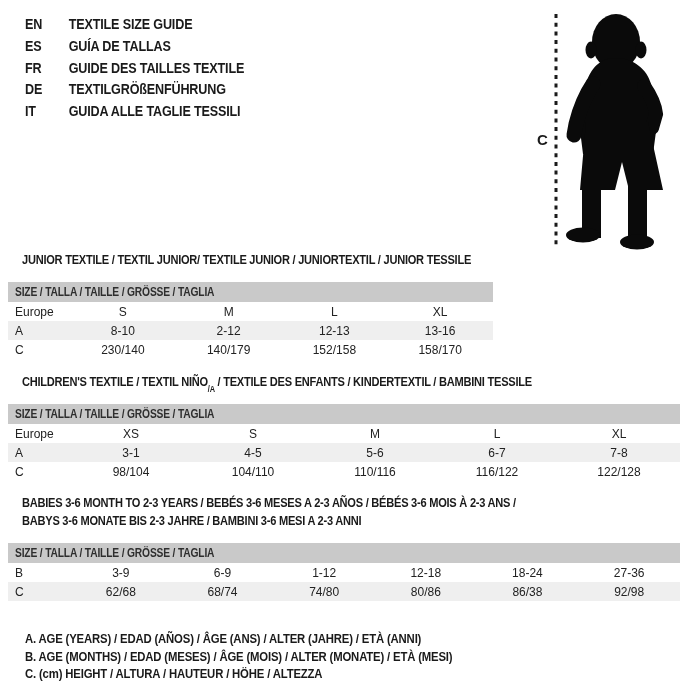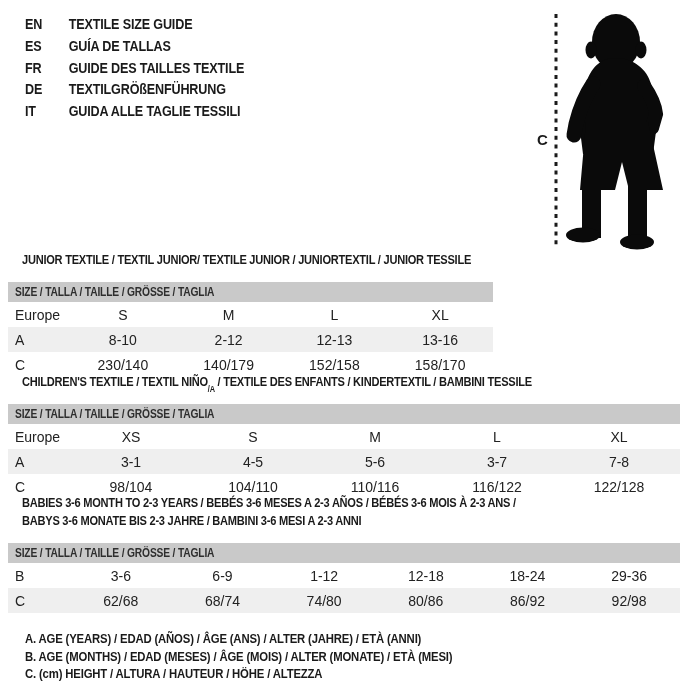--- a/index.html
+++ b/index.html
@@ -21,21 +21,21 @@
 
   
   .tbl-title{position:absolute;left:22px;font-weight:700;font-size:13.5px;letter-spacing:-0.3px;
              white-space:nowrap;transform:scaleX(0.82);transform-origin:left top;line-height:17.5px;}
   .tbl-title sub.small{font-size:9px;position:relative;top:2px;}
   .tblock{position:absolute;left:8px;}
   .bar{height:20px;line-height:20px;background:var(--header_bar,#c9c9c9);color:#2e2e2e;
        font-weight:700;font-size:12.5px;padding-left:7px;}
   .bar .squish{display:inline-block;transform:scaleX(0.82);transform-origin:left center;white-space:nowrap;letter-spacing:-0.2px;}
   table{border-collapse:collapse;table-layout:fixed;width:100%;}
-  td{font-size:14px;height:25px;text-align:center;color:#222;padding:0;overflow:hidden;white-space:nowrap;}
+  td{font-size:12px;height:19px;text-align:center;color:#222;padding:0;overflow:hidden;white-space:nowrap;}
   td.rowlabel{text-align:left;padding-left:7px;}
   tr.shade td{background:var(--row_shade,#efefef);}
   col.c0{width:62px;}
 
   
   .foot{position:absolute;left:25px;top:630px;transform:scaleX(0.84);transform-origin:left top;}
   .foot-line{font-weight:700;font-size:13.5px;line-height:17.6px;letter-spacing:-0.2px;white-space:nowrap;}
 </style>
 </head>
 <body>
@@ -142,21 +142,21 @@
         <td>S</td>
         <td>M</td>
         <td>L</td>
         <td>XL</td>
       </tr>
       <tr class="shade">
         <td class="rowlabel">A</td>
         <td>3-1</td>
         <td>4-5</td>
         <td>5-6</td>
-        <td>3-7</td>
+        <td>6-7</td>
         <td>7-8</td>
       </tr>
       <tr>
         <td class="rowlabel">C</td>
         <td>98/104</td>
         <td>104/110</td>
         <td>110/116</td>
         <td>116/122</td>
         <td>122/128</td>
       </tr>
@@ -176,34 +176,34 @@
           <col>
           <col>
           <col>
           <col>
           <col>
           <col>
         </colgroup>
       <tbody>
       <tr>
         <td class="rowlabel">B</td>
-        <td>3-6</td>
+        <td>3-9</td>
         <td>6-9</td>
         <td>1-12</td>
         <td>12-18</td>
         <td>18-24</td>
-        <td>29-36</td>
+        <td>27-36</td>
       </tr>
       <tr class="shade">
         <td class="rowlabel">C</td>
         <td>62/68</td>
         <td>68/74</td>
         <td>74/80</td>
         <td>80/86</td>
-        <td>86/92</td>
+        <td>86/38</td>
         <td>92/98</td>
       </tr>
       </tbody>
     </table>
   </div>
 
   <div class="foot">
     <div class="foot-line">A. AGE (YEARS) / EDAD (AÑOS) / ÂGE (ANS) / ALTER (JAHRE) / ETÀ (ANNI)</div>
     <div class="foot-line">B. AGE (MONTHS) / EDAD (MESES) / ÂGE (MOIS) / ALTER (MONATE) / ETÀ (MESI)</div>
     <div class="foot-line">C. (cm) HEIGHT / ALTURA / HAUTEUR / HÖHE / ALTEZZA</div>

